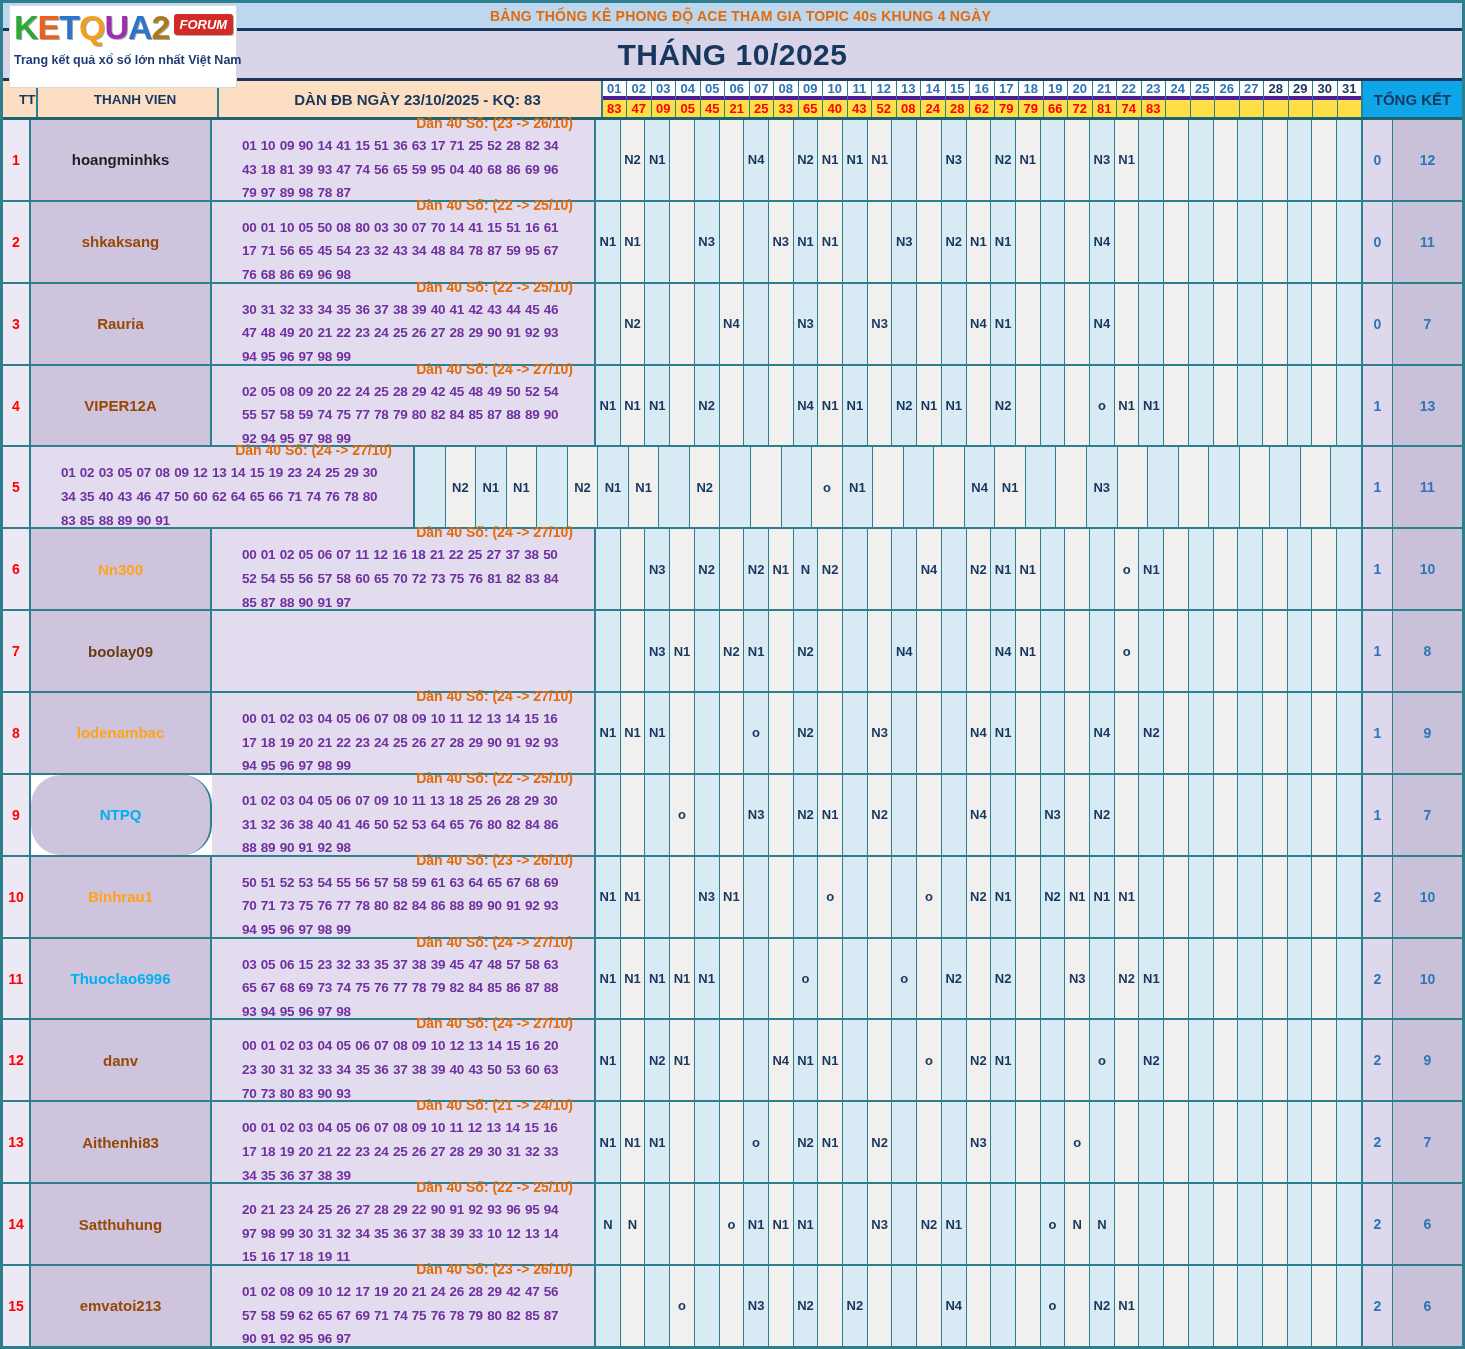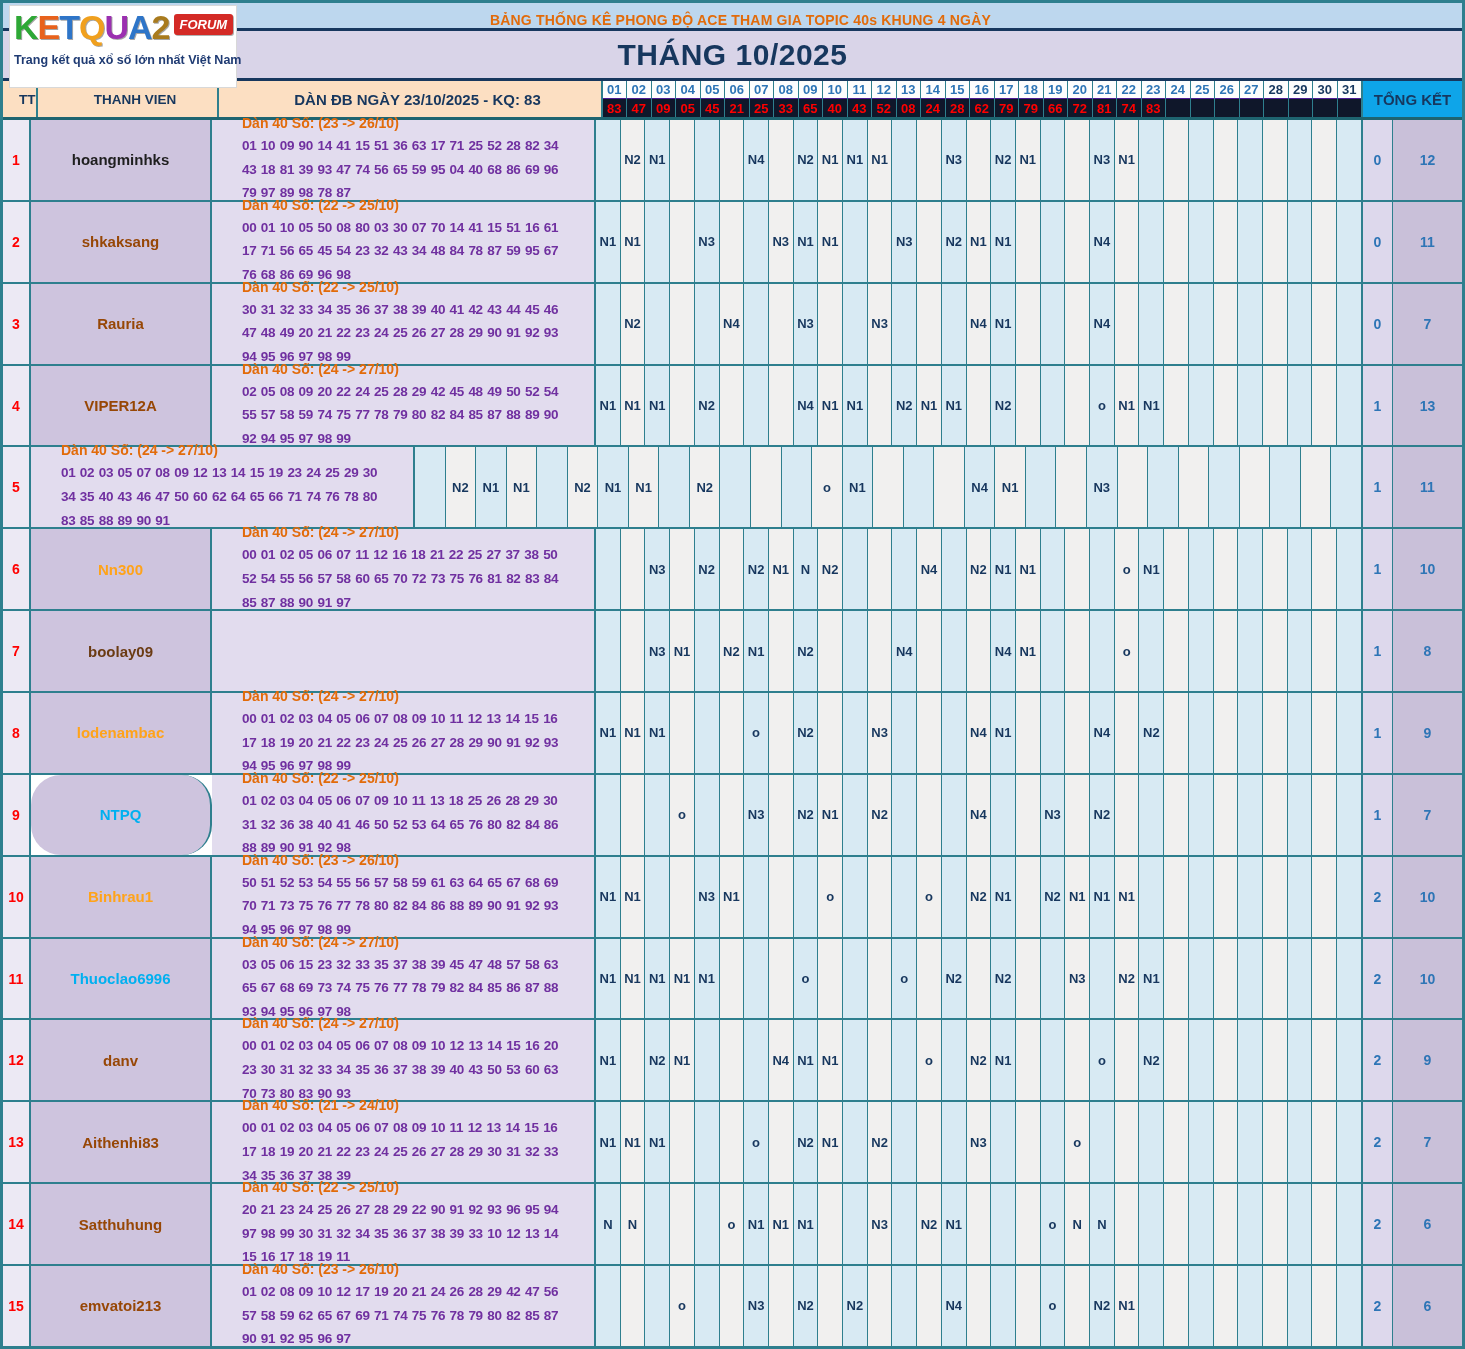--- a/index.html
+++ b/index.html
@@ -4,21 +4,21 @@
 <style>
   * { box-sizing: border-box; margin: 0; padding: 0; }
   html,body { width: 1465px; }
   body { font-family: "Liberation Sans", sans-serif; background: #fff; }
   .app { width: 1465px; height: 1349px; border: 3px solid #2E7F8E; position: relative; background: #fff; }
 
   
   .top { position: relative; height: 78px; }
   .band1 { position: absolute; left: 0; right: 0; top: 0; height: 28px;
            background: #BDD7EE; border-bottom: 3px solid #17375E;
-           display: flex; align-items: flex-end; justify-content: center; padding-left: 16px; }
+           display: flex; align-items: center; justify-content: center; padding-left: 16px; }
   .band1 .t { color: #E26B0A; font-weight: bold; font-size: 14px; letter-spacing: .2px; }
   .band2 { position: absolute; left: 0; right: 0; top: 28px; height: 50px;
            background: #D9D4E8; border-bottom: 3px solid #17375E;
            display: flex; align-items: center; justify-content: center; }
   .band2 .t { color: #17375E; font-weight: bold; font-size: 30px; letter-spacing: .5px; }
 
   
   .logo-box { position: absolute; left: 6px; top: 2px; width: 228px; height: 83px;
               background: #fff; z-index: 5; padding: 4px 2px 0 4px; border: 1px solid #d8d8d8; }
   .brand { display: flex; align-items: flex-start; gap: 4px; }
@@ -45,30 +45,30 @@
 
   .day-col { flex: 1 1 0; border-right: 1px solid #2E7F8E; display: flex; flex-direction: column; }
   .day-col:last-child { border-right: none; }
 
   
   .hdr .c-tt, .hdr .c-mem, .hdr .c-dan, .hdr .c-t1, .hdr .c-t2 { background: #FCDFC2; }
   .hdr-text { color: #17375E; font-weight: bold; font-size: 13.5px; margin-left: 16px; }
   .hdr .c-dan .hdr-text { font-size: 15px; }
   .hdr-tk { color: #17375E; font-weight: bold; font-size: 15px; }
   .day-num { flex: 0 0 18px; background: #FDFDFD; display: flex; align-items: center; justify-content: center;
-             color: #2E75B6; font-weight: bold; font-size: 13px; border-bottom: 1px solid #4c1d95; }
+             color: #2E75B6; font-weight: bold; font-size: 13px; border-bottom: 4px solid #4c1d95; }
   .day-num.dark { color: #17375E; }
-  .day-kq { flex: 1 1 auto; background: #0f172a; display: flex; align-items: center; justify-content: center;
+  .day-kq { flex: 1 1 auto; background: #fde047; display: flex; align-items: center; justify-content: center;
             color: #FF0000; font-weight: bold; font-size: 13px; }
   .hdr .c-tk { flex: 0 0 99px; background: #0ea5e9; display: flex; align-items: center; justify-content: center; }
 
   
   .b-tt  { background: #ECE9F4; color: #FF0000; font-weight: bold; font-size: 14px; }
   .b-mem { background: #CEC4DE; font-weight: bold; font-size: 15px; }
-  .b-dan { background: #E2DCEE; flex-direction: column; align-items: flex-start; justify-content: center;
+  .b-dan { background: #E2DCEE; flex-direction: column; align-items: flex-end; justify-content: center;
            padding: 2px 21px 2px 30px; }
   .dan-label { color: #E26B0A; font-weight: bold; font-size: 14px; margin-bottom: 3px; }
   .dan-nums  { color: #7030A0; font-weight: bold; font-size: 13.5px; letter-spacing: -0.3px;
                line-height: 1.75; word-spacing: 1px; }
   .day-cell { flex: 1 1 0; border-right: 1px solid #2E7F8E; display: flex; align-items: center; justify-content: center;
               color: #17375E; font-weight: bold; font-size: 13px; }
   .day-cell:last-child { border-right: none; }
   .day-cell.odd  { background: #D8EAF3; }
   .day-cell.even { background: #F1F0EF; }
   .b-t1 { background: #DDD8EC; color: #2E75B6; font-weight: bold; font-size: 14px; }

